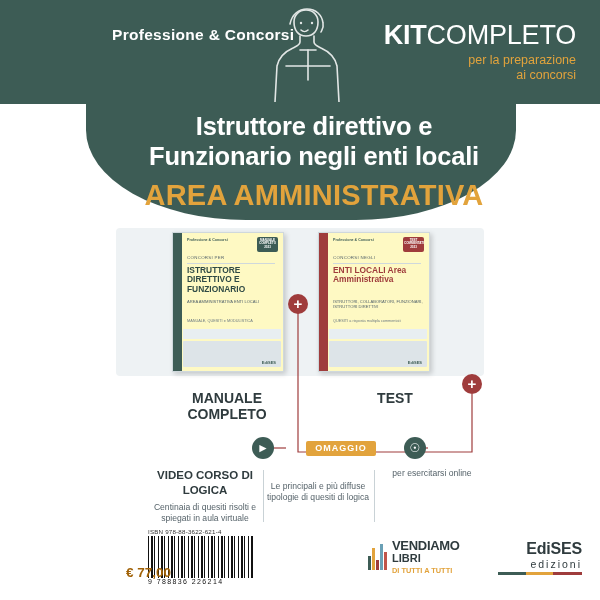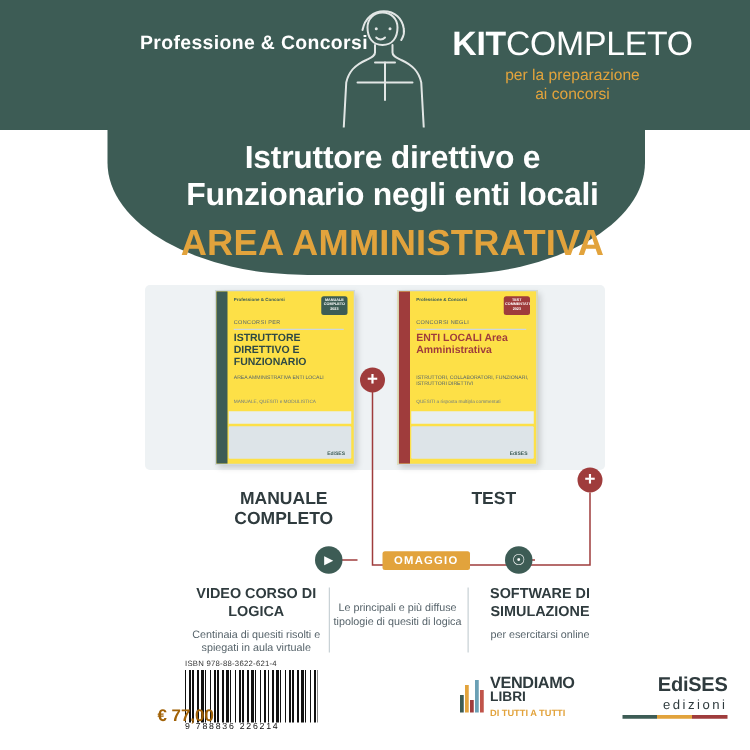--- a/index.html
+++ b/index.html
@@ -40,21 +40,21 @@
     left: 112px; top: 26px;
     color: #ffffff;
     font-size: 15.5px;
     font-weight: bold;
     letter-spacing: 0.3px;
   }
   .kit-block {
     position: absolute;
     right: 24px; top: 22px;
     width: 236px;
-    text-align: center;
+    text-align: right;
   }
   .kit-line1 {
     color: #ffffff;
     font-size: 27px;
     font-weight: bold;
     line-height: 1;
     letter-spacing: -0.2px;
   }
   .kit-line1 .thin { font-weight: normal; }
   .kit-sub {
@@ -103,21 +103,21 @@
     position: absolute;
     left: 116px; top: 228px;
     width: 368px; height: 148px;
     background: #eef2f4;
     border-radius: 4px;
   }
   .book {
     position: absolute;
     top: 232px;
     width: 112px; height: 140px;
-    background: #fde047;
+    background: #fef9c3;
     border: 1px solid #cfd8dc;
     box-shadow: 2px 2px 5px rgba(0,0,0,0.18);
     overflow: hidden;
   }
   .book.left { left: 172px; }
   .book.right { left: 318px; }
   .book .spine {
     position: absolute; left: 0; top: 0;
     width: 9px; height: 100%;
     background: #3d5c55;
@@ -434,21 +434,20 @@
   <div class="divider-v d2"></div>
 
   <div class="feat f1">
     <span class="ftitle">VIDEO CORSO DI LOGICA</span>
     <span class="fbody">Centinaia di quesiti risolti e spiegati in aula virtuale</span>
   </div>
   <div class="feat f2">
     <span class="fbody">Le principali e più diffuse tipologie di quesiti di logica</span>
   </div>
   <div class="feat f3">
-    <span class="ftitle">SOFTWARE DI SIMULAZIONE</span>
     <span class="fbody">per esercitarsi online</span>
   </div>
 
   <div class="isbn-text">ISBN 978-88-3622-621-4</div>
   <div class="barcode"></div>
   <div class="barcode-num">9 788836 226214</div>
   <div class="price">€ 77,00</div>
 
   <div class="vendiamo">
     <div class="bars">

